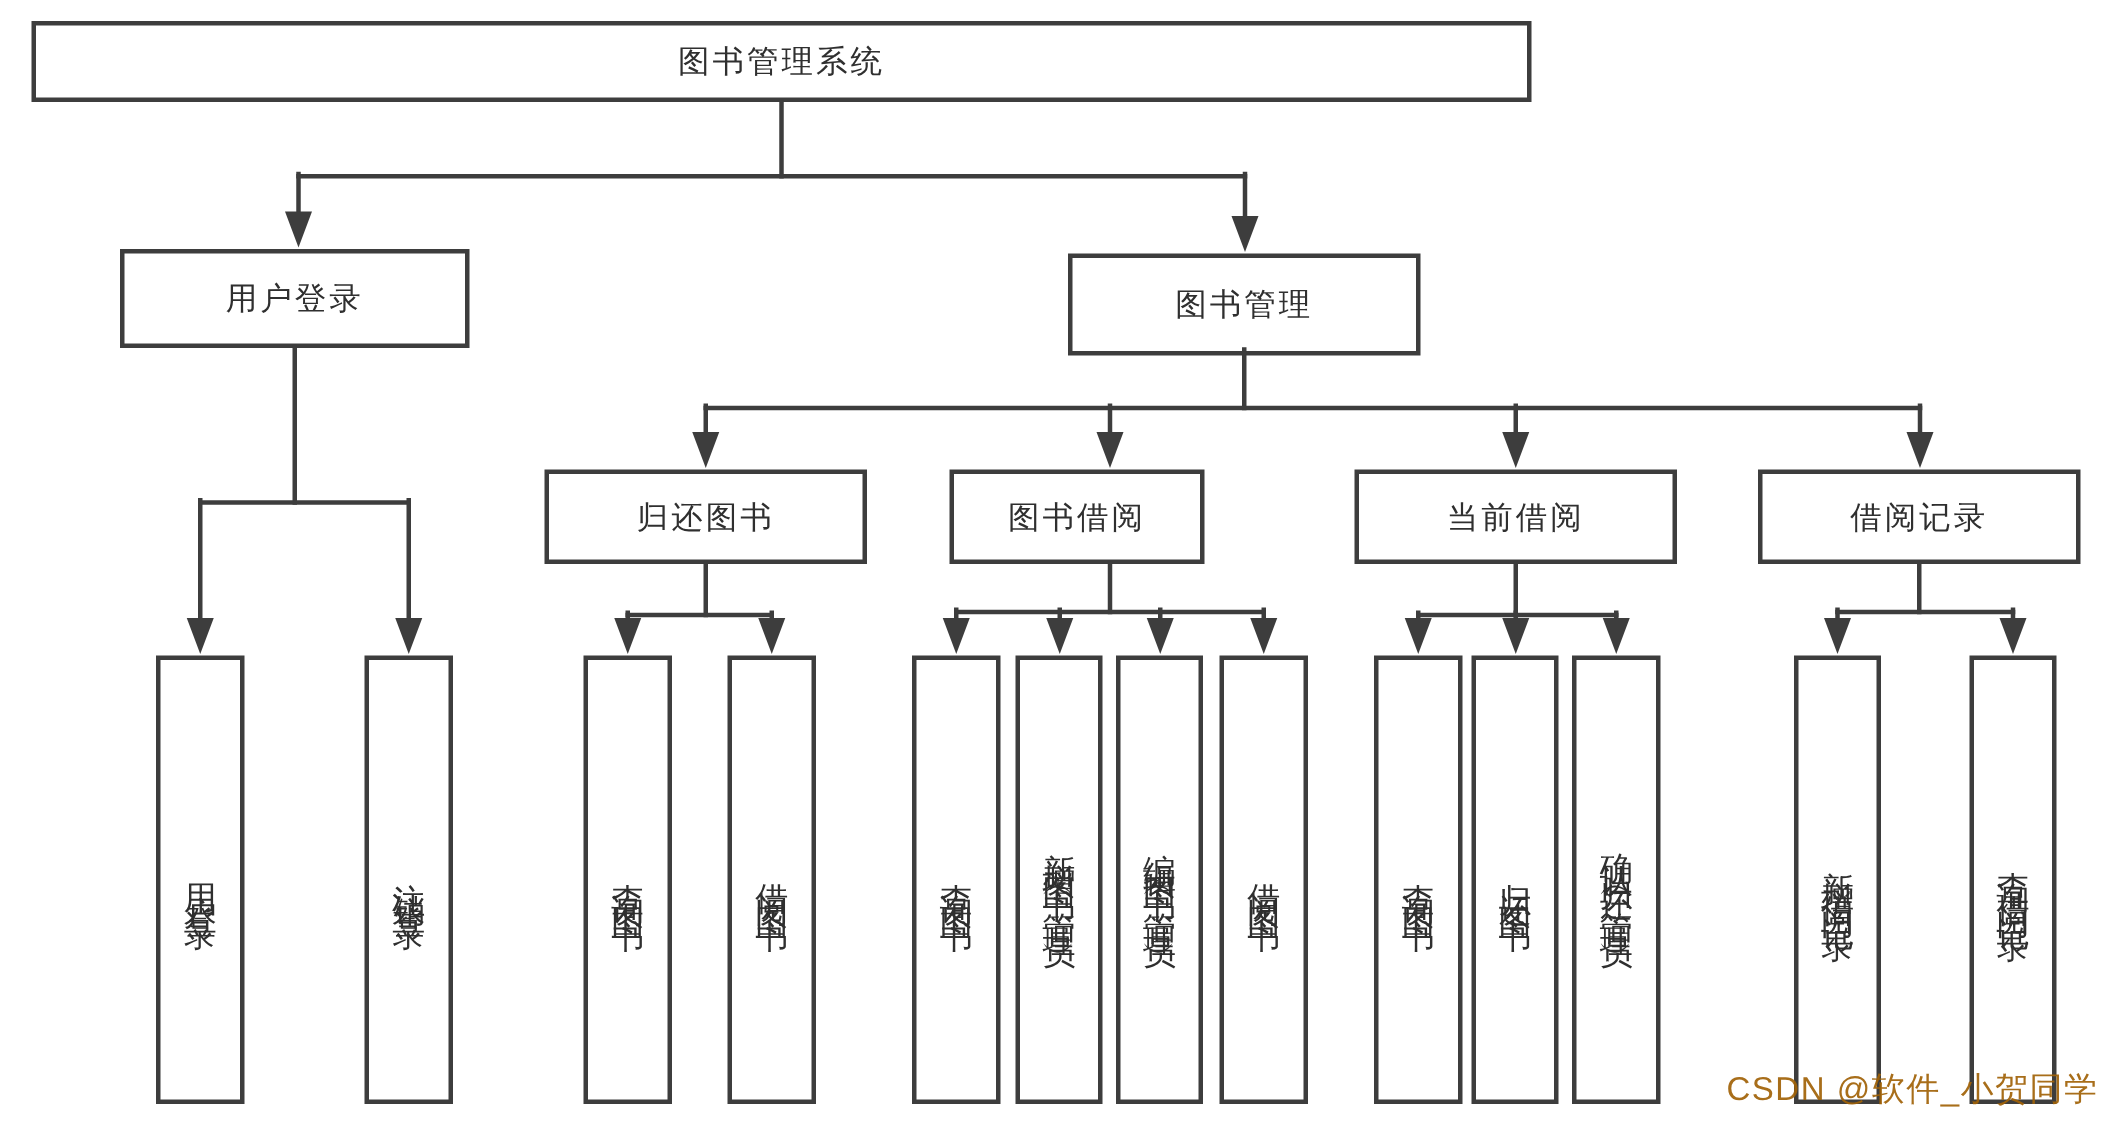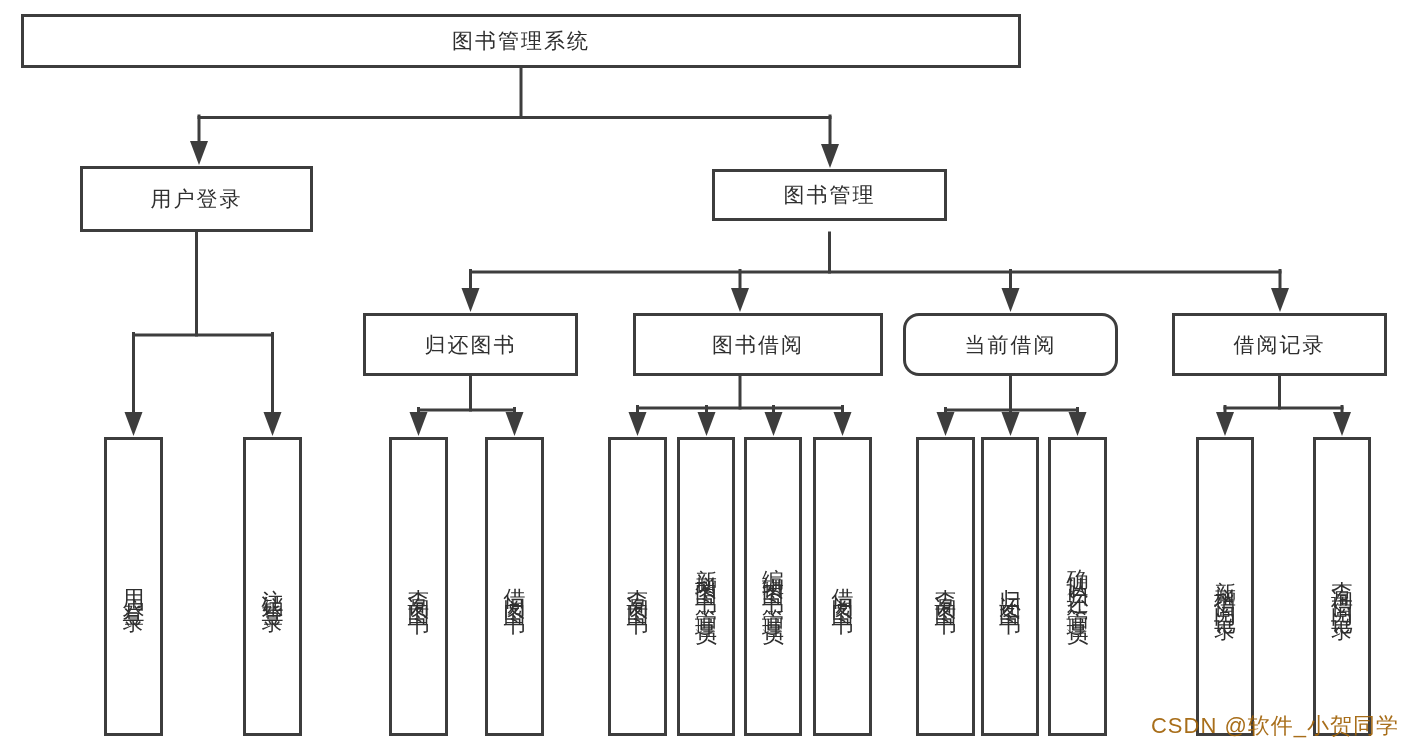--- a/index.html
+++ b/index.html
@@ -56,30 +56,30 @@
 </head>
 <body>
 
 <div id="stage">
   <div class="node h" style="left: 21px; top: 14px; width: 1000px; height: 54px; border-color: rgb(61, 61, 61);">
       <span class="label" style="color: rgb(47, 47, 47);">图书管理系统</span>
     </div>
     <div class="node h" style="left: 80px; top: 166px; width: 233px; height: 66px; border-color: rgb(61, 61, 61);">
       <span class="label" style="color: rgb(47, 47, 47);">用户登录</span>
     </div>
-    <div class="node h" style="left: 712px; top: 169px; width: 235px; height: 52px; border-color: rgb(61, 61, 61);">
+    <div class="node h" style="left: 712px; top: 169px; width: 235px; height: 68px; border-color: rgb(61, 61, 61);">
       <span class="label" style="color: rgb(47, 47, 47);">图书管理</span>
     </div>
     <div class="node h" style="left: 363px; top: 313px; width: 215px; height: 63px; border-color: rgb(61, 61, 61);">
       <span class="label" style="color: rgb(47, 47, 47);">归还图书</span>
     </div>
-    <div class="node h" style="left: 633px; top: 313px; width: 250px; height: 63px; border-color: rgb(61, 61, 61);">
+    <div class="node h" style="left: 633px; top: 313px; width: 170px; height: 63px; border-color: rgb(61, 61, 61);">
       <span class="label" style="color: rgb(47, 47, 47);">图书借阅</span>
     </div>
-    <div class="node h" style="left: 903px; top: 313px; width: 215px; height: 63px; border-color: rgb(61, 61, 61); border-radius: 16px;">
+    <div class="node h" style="left: 903px; top: 313px; width: 215px; height: 63px; border-color: rgb(61, 61, 61);">
       <span class="label" style="color: rgb(47, 47, 47);">当前借阅</span>
     </div>
     <div class="node h" style="left: 1172px; top: 313px; width: 215px; height: 63px; border-color: rgb(61, 61, 61);">
       <span class="label" style="color: rgb(47, 47, 47);">借阅记录</span>
     </div>
     <div class="node v" style="left: 104px; top: 437px; width: 59px; height: 299px; border-color: rgb(61, 61, 61);">
       <span class="label" style="color: rgb(47, 47, 47);">用户登录</span>
     </div>
     <div class="node v" style="left: 243px; top: 437px; width: 59px; height: 299px; border-color: rgb(61, 61, 61);">
       <span class="label" style="color: rgb(47, 47, 47);">注销登录</span>

